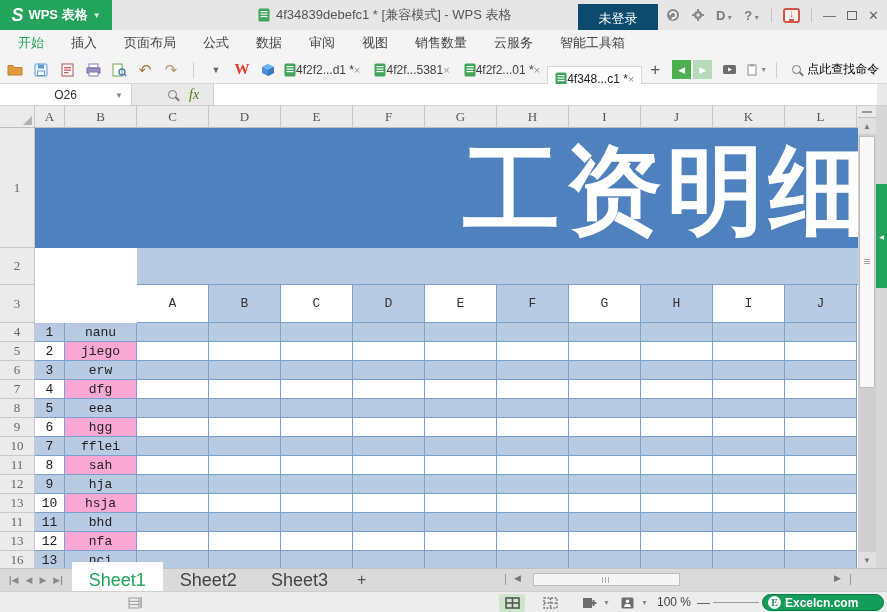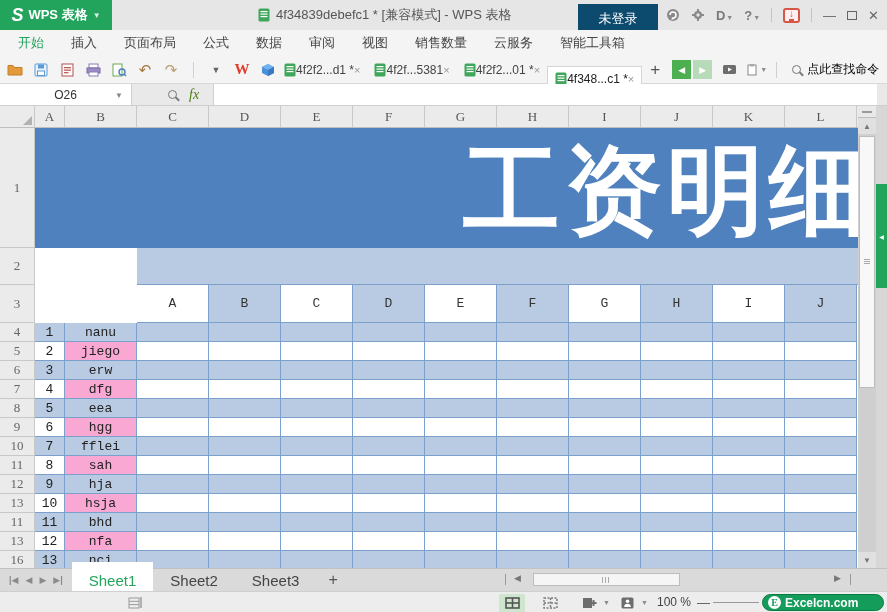--- a/index.html
+++ b/index.html
@@ -128,21 +128,21 @@
   .right-strip { position:absolute; left:876px; top:106px; width:11px; height:462px; background:#d7d7d7; }
   .side-tab { position:absolute; left:876px; top:184px; width:11px; height:104px; background:#23a45d; color:#fff;
               display:flex; align-items:center; justify-content:center; font-size:6px; cursor:pointer; }
 
   
   .tabbar { position:absolute; top:568px; left:0; right:0; height:23px; background:#dadada;
             display:flex; align-items:center; border-top:1px solid #c2c2c2; }
   .sheet-nav { display:flex; gap:7px; padding:0 9px; color:#8a8a8a; font-size:9px; }
   .sheet-nav span { cursor:pointer; }
   .bar-glyph { font-style:normal; font-weight:bold; }
-  .sheet-tab { height:37px; padding:12px 17px; display:flex; align-items:center; font-size:15px; color:#444;
+  .sheet-tab { height:37px; padding:12px 17px; display:flex; align-items:center; font-size:18px; color:#444;
                cursor:pointer; }
   .sheet-tab.active { background:#fff; color:#23a45d; }
   .add-sheet { margin-left:12px; font-size:16px; color:#555; cursor:pointer; }
   .h-scroll { position:absolute; top:572px; height:15px; left:0; width:887px; }
   .h-tick { position:absolute; top:2px; width:1px; height:11px; background:#9a9a9a; }
   .h-arrow { position:absolute; top:1px; font-size:9px; color:#777; cursor:pointer; }
   .h-thumb { position:absolute; left:533px; top:1px; width:147px; height:13px; background:#f5f5f5;
              border:1px solid #bdbdbd; cursor:grab; }
   .h-thumb .grip { position:absolute; top:3px; left:50%; margin-left:-5px; display:flex; gap:2px; }
   .h-thumb .grip i { width:1px; height:6px; background:#aaa; display:block; }

